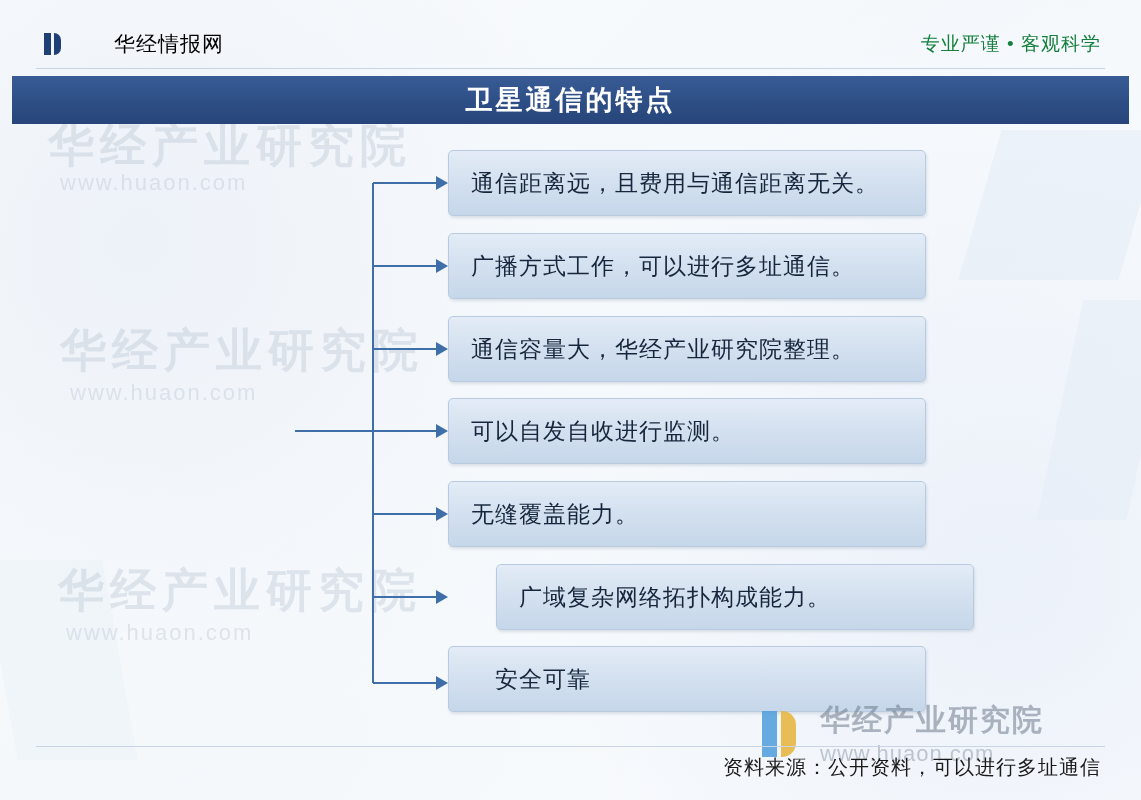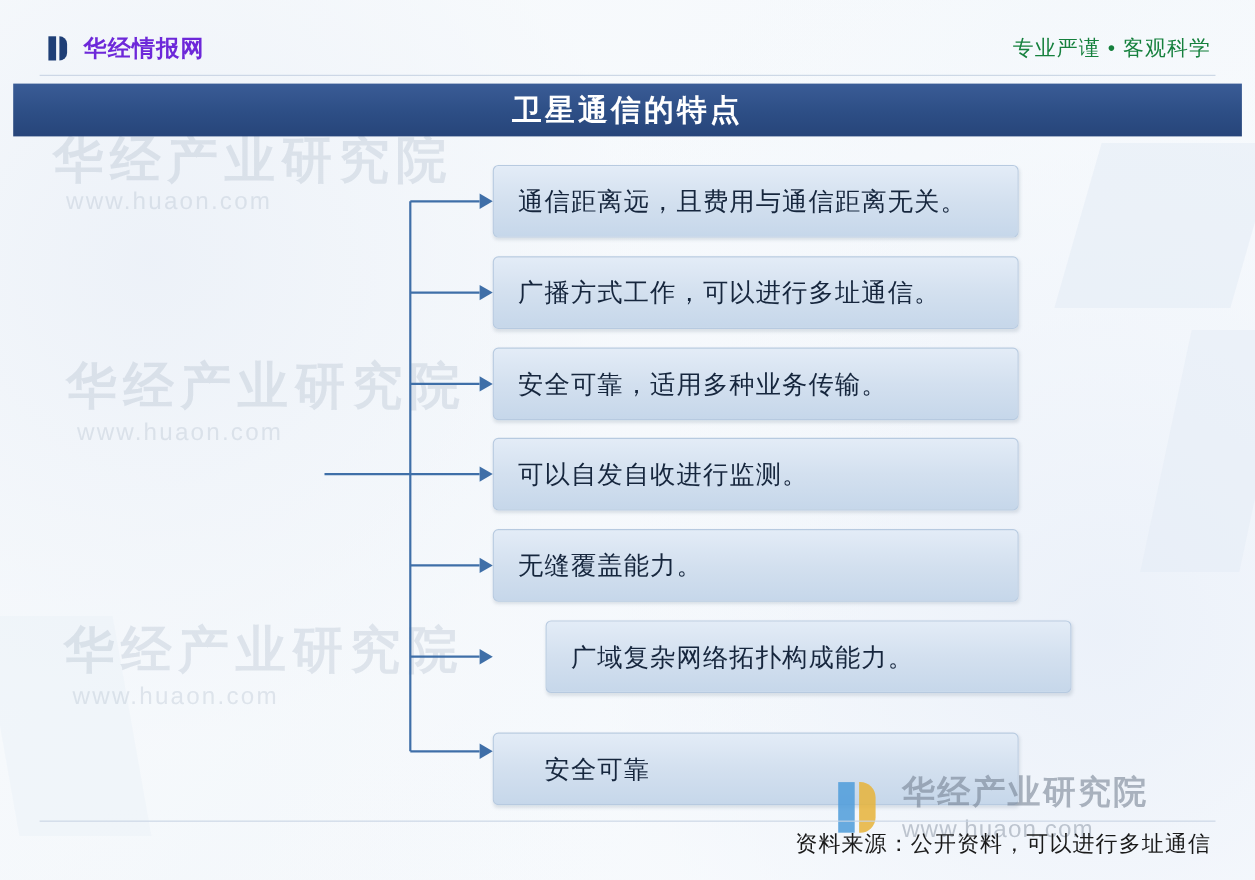--- a/index.html
+++ b/index.html
@@ -75,23 +75,24 @@
   .logo-mark .bar {
     position: absolute;
     top: 0;
     width: 7px; height: 22px;
     background: #1f3f76;
   }
   .logo-mark .bar.b1 { left: 0; }
   .logo-mark .bar.b2 { left: 10px; border-radius: 0 8px 8px 0; }
   .logo-text {
     font-size: 21px;
-    font-weight: bold;
-    color: #6d28d9;
+    font-weight: normal;
+    color: #000000;
     letter-spacing: 1px;
+    margin-left: 38px;
   }
   .slogan {
     position: absolute;
     right: 40px; top: 31px;
     font-size: 19px;
     color: #15803d;
     letter-spacing: 1px;
   }
   .header-rule {
     position: absolute;
@@ -266,32 +267,32 @@
     </svg>
 
 
     <div class="item" style="top:26px;">
       <span class="item-label">通信距离远，且费用与通信距离无关。</span>
     </div>
     <div class="item" style="top:109px;">
       <span class="item-label">广播方式工作，可以进行多址通信。</span>
     </div>
     <div class="item" style="top:192px;">
-      <span class="item-label">安全可靠，适用多种业务传输。</span>
+      <span class="item-label">通信容量大，华经产业研究院整理。</span>
     </div>
     <div class="item" style="top:274px;">
       <span class="item-label">可以自发自收进行监测。</span>
     </div>
     <div class="item" style="top:357px;">
       <span class="item-label">无缝覆盖能力。</span>
     </div>
     <div class="item" style="top:440px;margin-left:48px;">
       <span class="item-label">广域复杂网络拓扑构成能力。</span>
     </div>
-    <div class="item" style="top:542px;padding-left:46px;">
+    <div class="item" style="top:522px;padding-left:46px;">
       <span class="item-label">安全可靠</span>
     </div>
   </div>
 
   <div class="corner-wm">
     <span class="cw-mark">
       <span class="cb c1"></span>
       <span class="cb c2"></span>
     </span>
     <span class="cw-texts">

